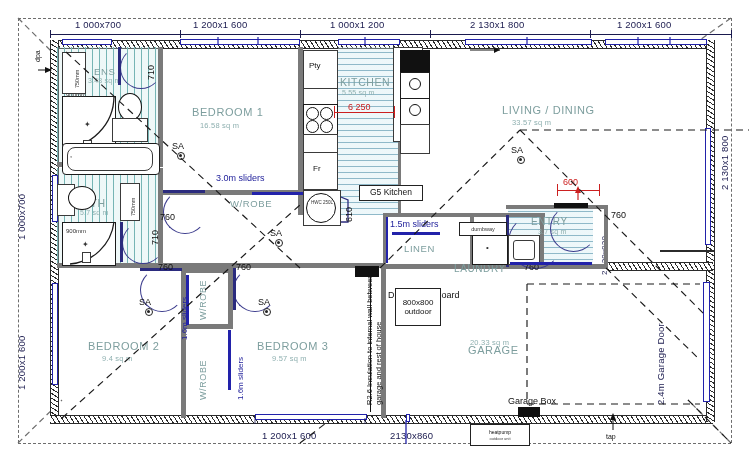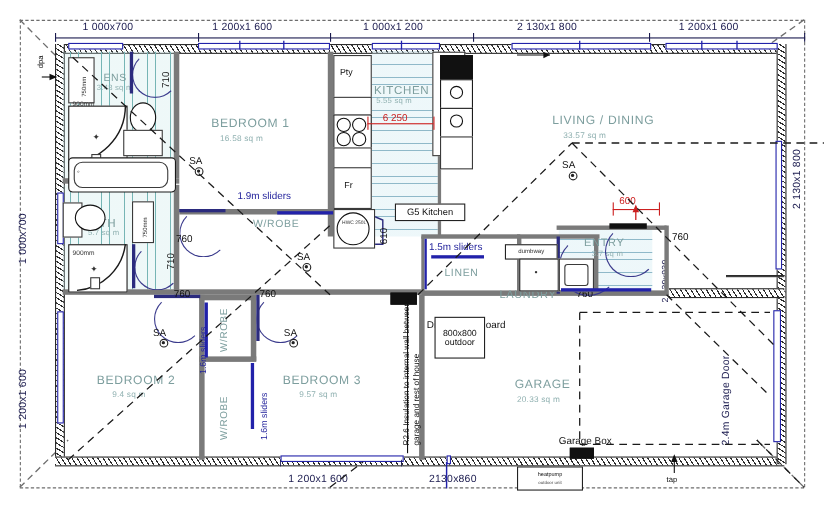--- a/index.html
+++ b/index.html
@@ -200,33 +200,33 @@
   <div class="txt roomname" style="left:502px;top:104px;font-size:11px;">LIVING / DINING</div>
   <div class="txt roomarea" style="left:512px;top:118px;font-size:7.5px;">33.57 sq m</div>
 
   <div class="txt roomname" style="left:88px;top:340px;font-size:11px;">BEDROOM 2</div>
   <div class="txt roomarea" style="left:102px;top:354px;font-size:7.5px;">9.4 sq m</div>
 
   <div class="txt roomname" style="left:257px;top:340px;font-size:11px;">BEDROOM 3</div>
   <div class="txt roomarea" style="left:272px;top:354px;font-size:7.5px;">9.57 sq m</div>
 
   <div class="txt roomname" style="left:468px;top:344px;font-size:11px;">GARAGE</div>
-  <div class="txt roomarea" style="left:470px;top:358px;font-size:7.5px;">20.33 sq m</div>
+  <div class="txt roomarea" style="left:470px;top:338px;font-size:7.5px;">20.33 sq m</div>
 
   <div class="txt roomname" style="left:531px;top:216px;font-size:10px;">ENTRY</div>
   <div class="txt roomarea" style="left:538px;top:228px;">3.7 sq m</div>
 
   <div class="txt roomname" style="left:454px;top:263px;font-size:10px;">LAUNDRY</div>
   <div class="txt roomname" style="left:404px;top:243px;font-size:9.5px;">LINEN</div>
 
   <div class="txt roomname" style="left:230px;top:198px;font-size:9.5px;">W/ROBE</div>
   <div class="txt roomname vert" style="left:198px;top:320px;transform:rotate(-90deg);font-size:9px;">W/ROBE</div>
   <div class="txt roomname vert" style="left:198px;top:400px;transform:rotate(-90deg);font-size:9px;">W/ROBE</div>
 
-  <div class="txt blue9" style="left:216px;top:173px;">1.9m sliders</div>
+  <div class="txt blue9" style="left:216px;top:173px;">3.0m sliders</div>
   <div class="winline" style="left:252px;top:192px;width:72px;height:3px;"></div>
 
   <div class="txt blue9" style="left:390px;top:219px;text-align:center;">1.5m sliders</div>
   <div class="winline" style="left:392px;top:232px;width:48px;height:3px;"></div>
 
   <div class="txt blue vert" style="left:180px;top:340px;transform:rotate(-90deg);">1.6m sliders</div>
   <div class="winline" style="left:186px;top:275px;width:3px;height:50px;"></div>
 
   <div class="txt blue vert" style="left:236px;top:400px;transform:rotate(-90deg);">1.6m sliders</div>
   <div class="winline" style="left:228px;top:330px;width:3px;height:60px;"></div>

